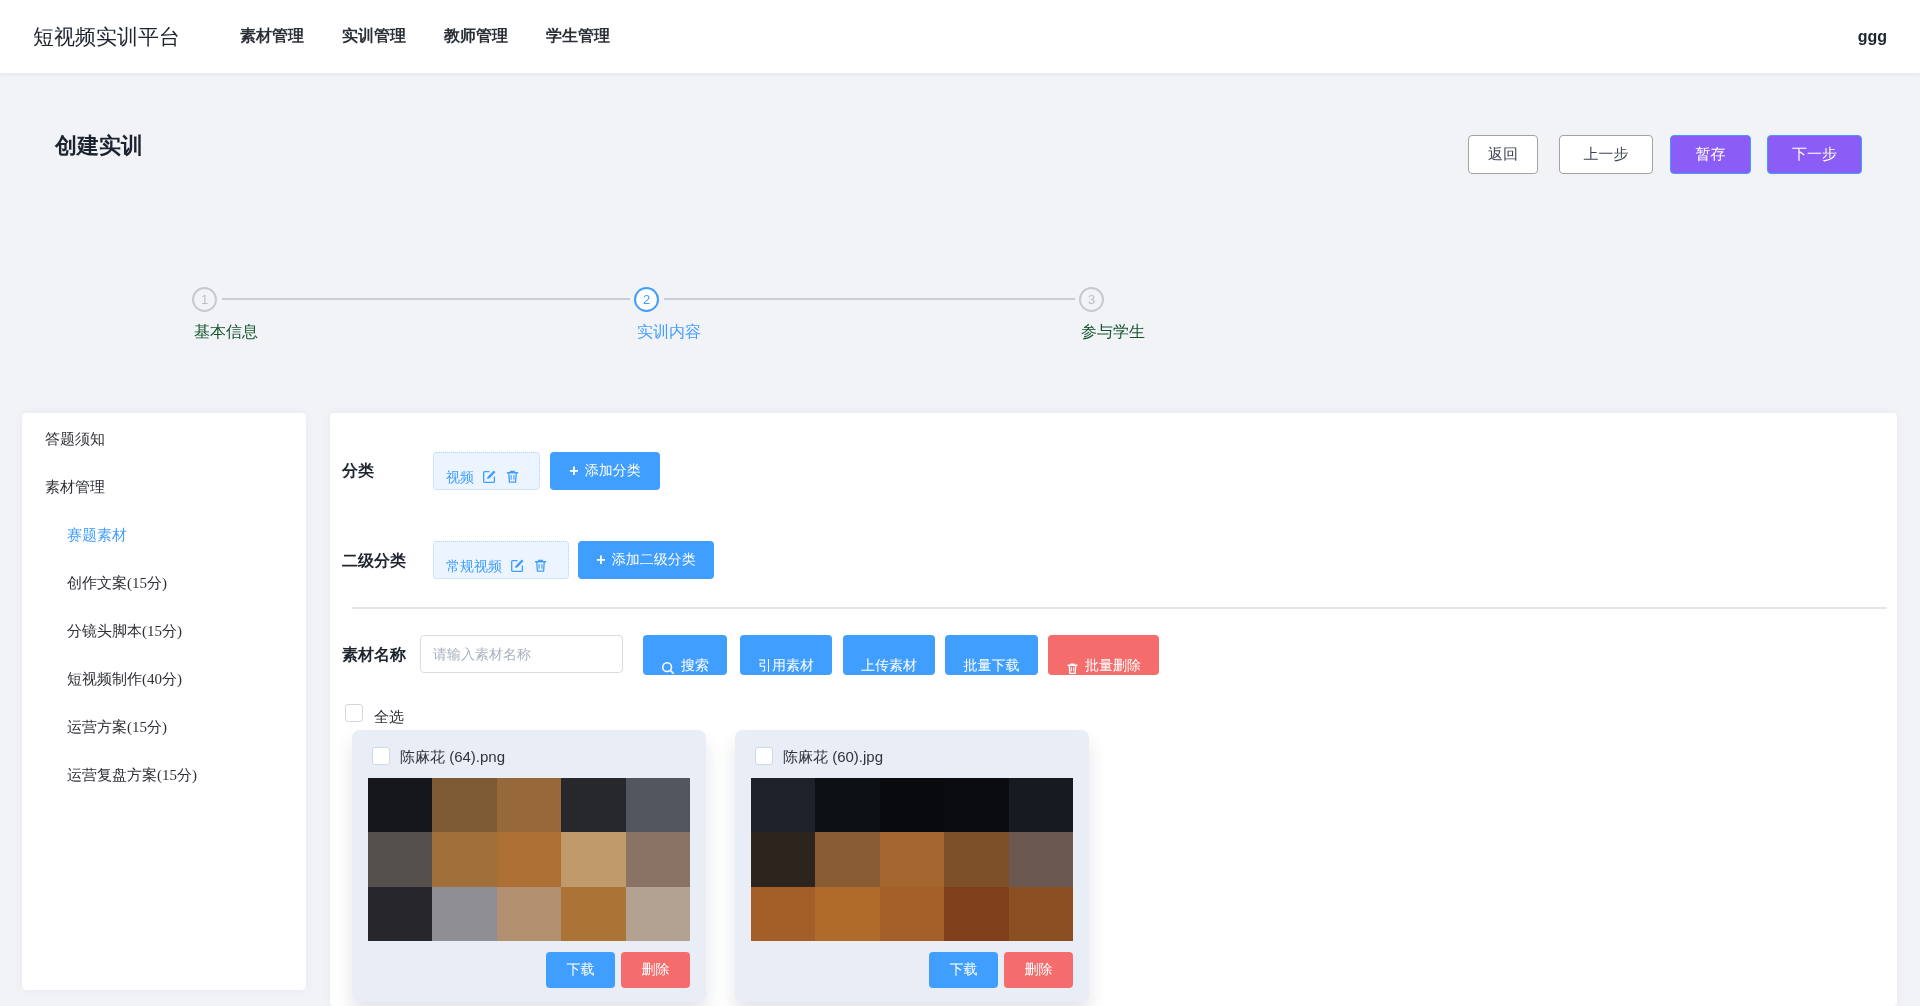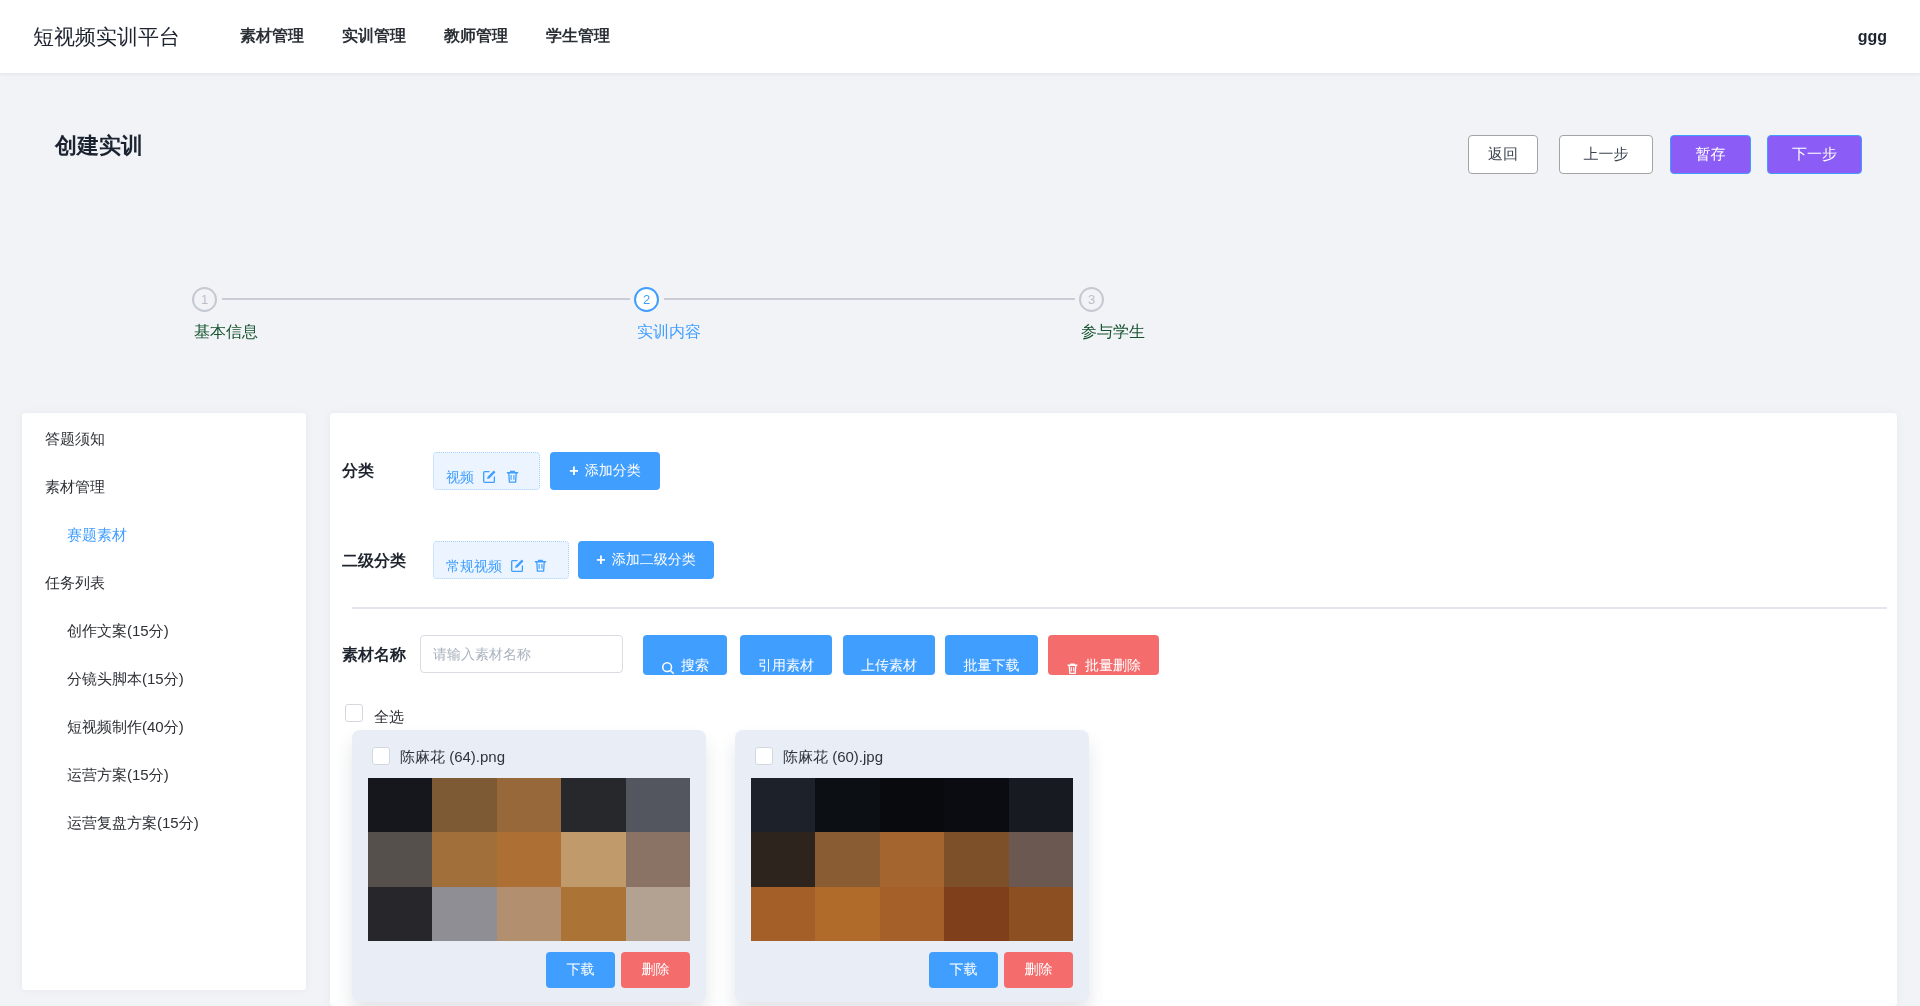--- a/index.html
+++ b/index.html
@@ -40,21 +40,21 @@
   #step-c1 { left:192px; } #step-c2 { left:634px; } #step-c3 { left:1079px; }
   .step-line { position:absolute; top:298px; height:2px; background:#c9cdd6; }
   #step-l1 { left:222px; width:408px; } #step-l2 { left:664px; width:411px; }
   .step-label { position:absolute; top:322px; font-size:16px; color:#14532d; white-space:nowrap; }
   .step-label.active { color:#409eff; }
   #step-t1 { left:194px; } #step-t2 { left:637px; } #step-t3 { left:1081px; }
 
   
   #sidebar { position:absolute; left:22px; top:413px; width:284px; height:577px;
     background:#fff; border-radius:4px; box-shadow:0 0 10px rgba(30,40,60,.05);
-    padding-top:2px; }
+    padding-top:2px;font-family:Liberation Serif, serif; }
   .side-item { height:48px; line-height:48px; font-size:15px; color:#2e3036;
     padding-left:23px; cursor:pointer; white-space:nowrap; }
   .side-item.sub { padding-left:45px; }
   .side-item.active { color:#409eff; }
 
   
   #main { position:absolute; left:330px; top:413px; width:1567px; height:593px;
     background:#fff; border-radius:4px; box-shadow:0 0 10px rgba(30,40,60,.05); }
   .row-label { position:absolute; left:12px; font-size:16px; font-weight:700; color:#1e242e; white-space:nowrap; }
   #lbl-cat { top:48px; } #lbl-subcat { top:138px; } #lbl-mat { top:232px; }
@@ -134,21 +134,20 @@
 <div class="step-circle active" id="step-c2">2</div>
 <div class="step-circle" id="step-c3">3</div>
 <div class="step-label" id="step-t1">基本信息</div>
 <div class="step-label active" id="step-t2">实训内容</div>
 <div class="step-label" id="step-t3">参与学生</div>
 
 <div id="sidebar">
   <div class="side-item">答题须知</div>
   <div class="side-item">素材管理</div>
   <div class="side-item sub active">赛题素材</div>
-  <div class="side-item">任务列表</div>
   <div class="side-item sub">创作文案(15分)</div>
   <div class="side-item sub">分镜头脚本(15分)</div>
   <div class="side-item sub">短视频制作(40分)</div>
   <div class="side-item sub">运营方案(15分)</div>
   <div class="side-item sub">运营复盘方案(15分)</div>
 </div>
 
 <div id="main">
 
   <div class="row-label" id="lbl-cat">分类</div>

